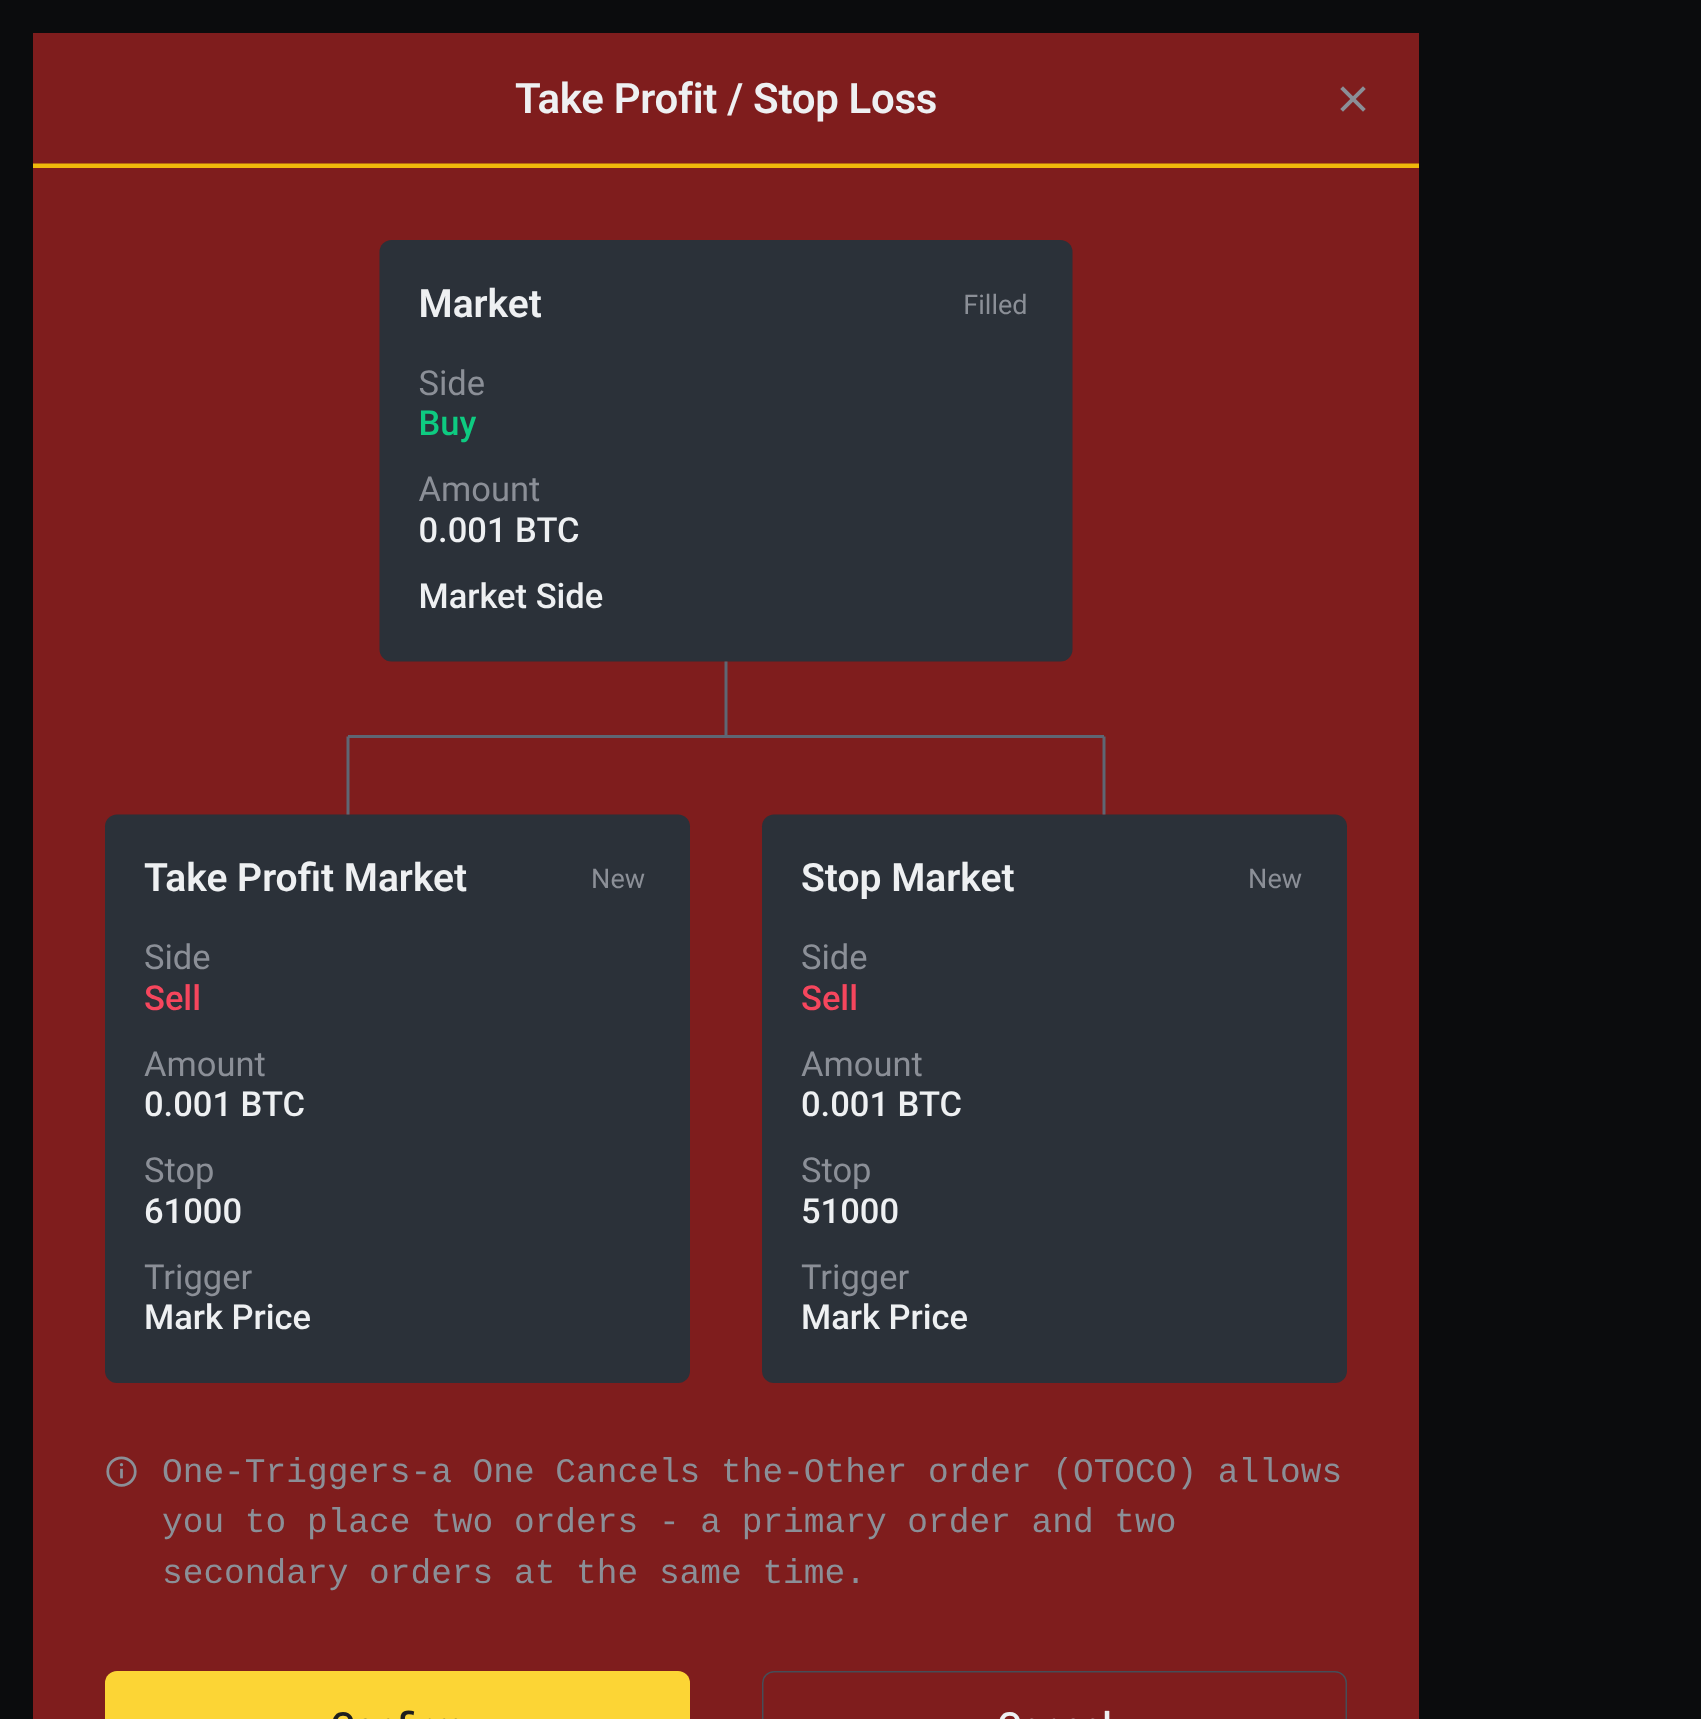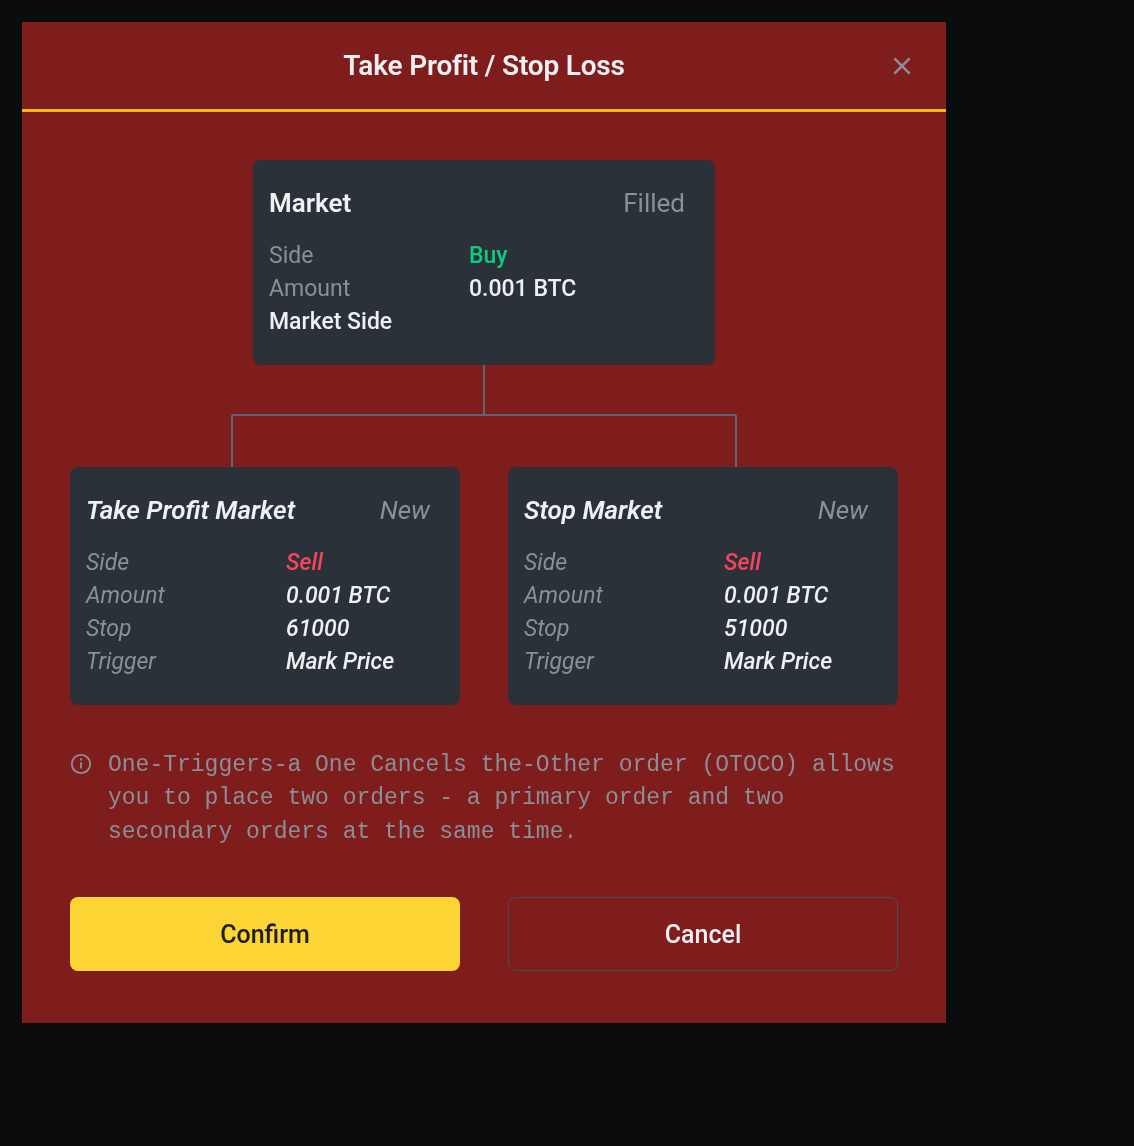--- a/index.html
+++ b/index.html
@@ -41,45 +41,46 @@
     cursor: pointer;
     color: #8b8f97;
   }
   .close-btn svg { width: 26px; height: 26px; }
   .body {
     padding: 48px 48px 0 48px;
   }
   .card {
     background: #2b3139;
     border-radius: 8px;
-    padding: 28px 30px 30px 16px;
+    padding: 28px 30px 30px 26px;
   }
   .market-card {
     width: 462px;
     margin: 0 auto;
   }
   .card-head {
     display: flex;
     align-items: center;
     justify-content: space-between;
     margin-bottom: 24px;
   }
   .card-title {
     font-size: 26px;
     font-weight: 600;
     color: #eef0f2;
   }
   .badge {
-    font-size: 26px;
+    font-size: 18px;
     color: #8b8f97;
   }
   .row {
     display: flex;
     align-items: baseline;
-    margin-top: 6px;
+    margin-top: 17px;
+    flex-direction: column;
   }
   .row:first-of-type { margin-top: 0; }
   .row-label {
     width: 200px;
     font-size: 23px;
     color: #8b8f97;
   }
   .row-value {
     font-size: 23px;
     color: #eef0f2;
@@ -100,21 +101,20 @@
     overflow: visible;
   }
 
   .child-row {
     display: flex;
     gap: 48px;
   }
   .child-card {
     flex: 1;
     min-width: 0;
-    font-style: italic;
   }
 
   .info-row {
     display: flex;
     gap: 16px;
     margin-top: 44px;
     align-items: flex-start;
     font-family: Liberation Mono, monospace;
   }
   .info-icon {

